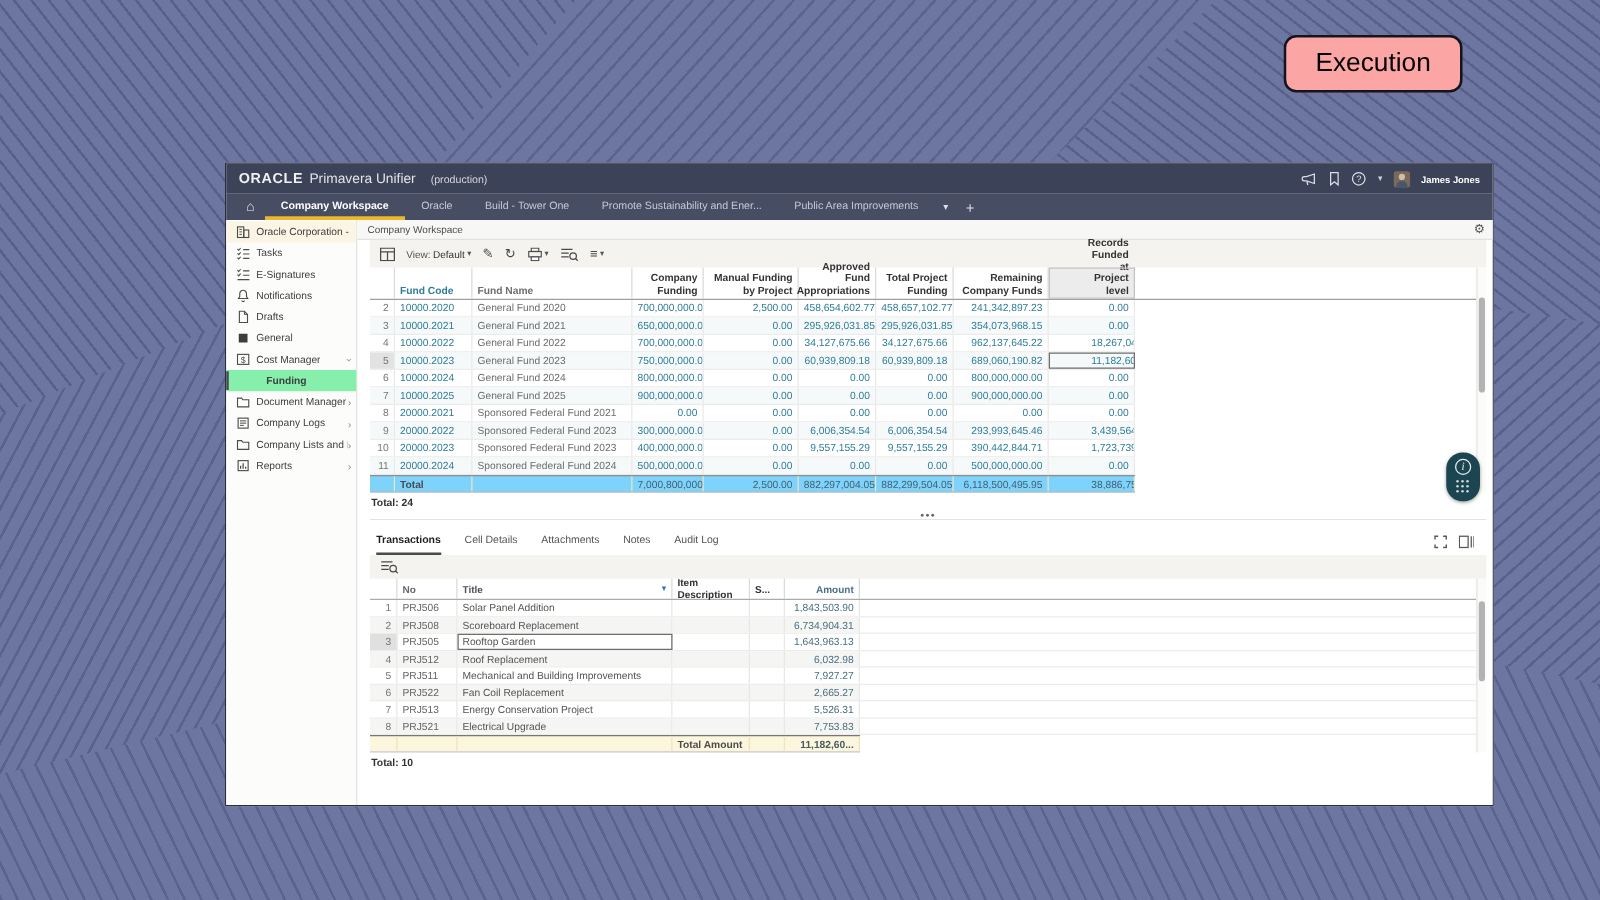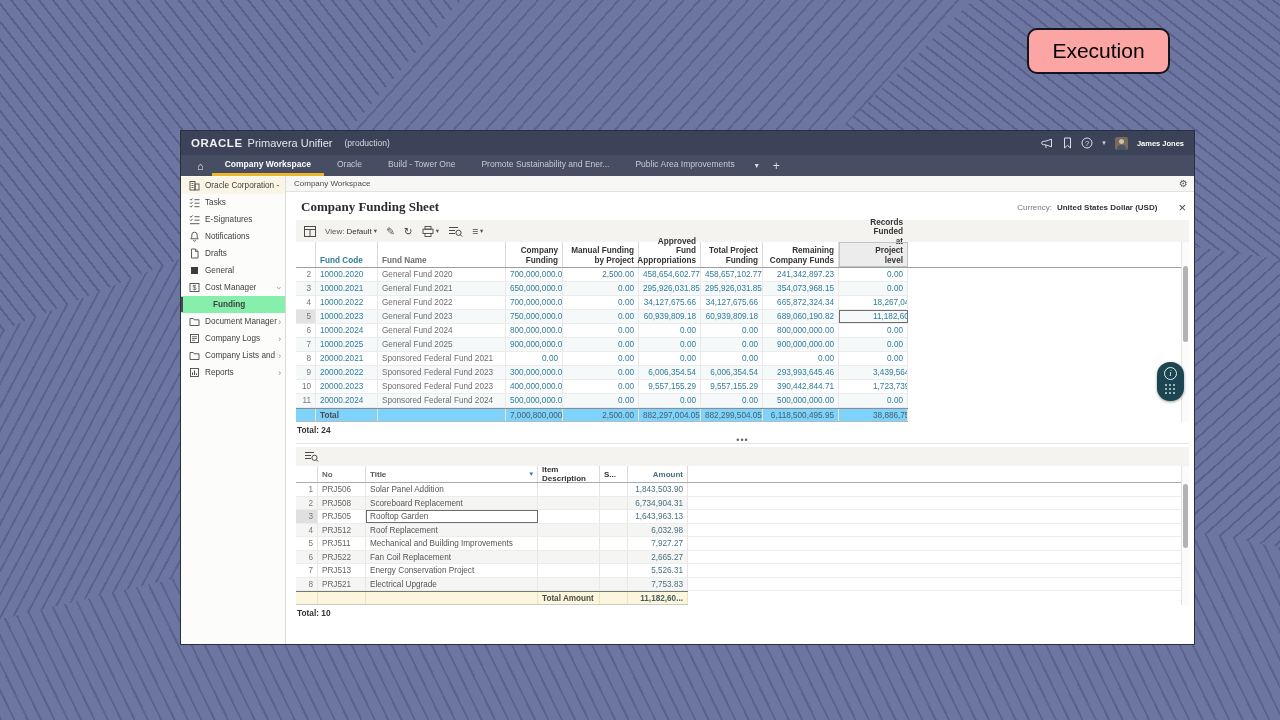--- a/index.html
+++ b/index.html
@@ -316,28 +316,20 @@
     </div>
 
     <div class="main">
       <div class="breadcrumb-bar">
         <span class="breadcrumb">Company Workspace</span>
         <span class="gear">⚙</span>
       </div>
 
       <div class="content">
 
-        <div class="sheet-header">
-          <span class="sheet-title">Company Funding Sheet</span>
-          <span class="sh-right">
-            <span class="cur-label">Currency:</span>
-            <span class="cur-value">United States Dollar (USD)</span>
-            <span class="close-x">×</span>
-          </span>
-        </div>
 
         <div class="toolbar">
           <span class="t-ic">
               <svg width="12" height="11" viewBox="0 0 12 11">
                 <rect x="0.5" y="0.5" width="11" height="10" fill="none" stroke="#4a4a4a" stroke-width="1"></rect>
                 <path d="M0.5 3.5h11M6 3.5V10.5" stroke="#4a4a4a" stroke-width="1"></path>
               </svg>
             </span>
           <span class="t-ic">
             <span class="t-label">View:</span>
@@ -407,21 +399,21 @@
               </div>
 
               <div class="frow">
                 <span class="fc c-n">4</span>
                 <span class="fc c-code">10000.2022</span>
                 <span class="fc c-name">General Fund 2022</span>
                 <span class="fc c-cf num">700,000,000.00</span>
                 <span class="fc c-mf num">0.00</span>
                 <span class="fc c-afa num">34,127,675.66</span>
                 <span class="fc c-tpf num">34,127,675.66</span>
-                <span class="fc c-rcf num">665,872,324.34</span>
+                <span class="fc c-rcf num">962,137,645.22</span>
                 <span class="fc c-rf num">18,267,042.33</span>
               </div>
 
               <div class="frow selrow">
                 <span class="fc c-n">5</span>
                 <span class="fc c-code">10000.2023</span>
                 <span class="fc c-name">General Fund 2023</span>
                 <span class="fc c-cf num">750,000,000.00</span>
                 <span class="fc c-mf num">0.00</span>
                 <span class="fc c-afa num">60,939,809.18</span>
@@ -519,20 +511,40 @@
             <div class="vthumb" style="top:24px;height:76px;"></div>
           </div>
         </div>
 
         <div class="total-count">Total: 24</div>
 
         <div class="splitter">
             <span>•••</span>
           </div>
 
+        <div class="panel-tabs">
+          <span class="ptab active">Transactions</span>
+          <span class="ptab">Cell Details</span>
+          <span class="ptab">Attachments</span>
+          <span class="ptab">Notes</span>
+          <span class="ptab">Audit Log</span>
+          <span class="pt-icons">
+            <span>
+                <svg width="11" height="11" viewBox="0 0 11 11">
+                  <path d="M1 3.5V1h2.5M7.5 1H10v2.5M10 7.5V10H7.5M3.5 10H1V7.5" fill="none" stroke="#555" stroke-width="1.1"></path>
+                </svg>
+              </span>
+            <span>
+                <svg width="12" height="11" viewBox="0 0 12 11">
+                  <rect x="0.5" y="1" width="7" height="9" fill="none" stroke="#555" stroke-width="1"></rect>
+                  <path d="M10 1v9M12 1v9" stroke="#555" stroke-width="1"></path>
+                </svg>
+              </span>
+          </span>
+        </div>
 
         <div class="toolbar2">
           <span class="t-ic">
               <svg width="15" height="11" viewBox="0 0 15 11">
                 <path d="M1 1.5h9M1 4.5h6M1 7.5h6" stroke="#4a4a4a" stroke-width="1"></path>
                 <circle cx="10.5" cy="6.8" r="2.6" fill="none" stroke="#4a4a4a" stroke-width="1"></circle>
                 <path d="M12.4 8.8l1.8 1.8" stroke="#4a4a4a" stroke-width="1"></path>
               </svg>
             </span>
         </div>

